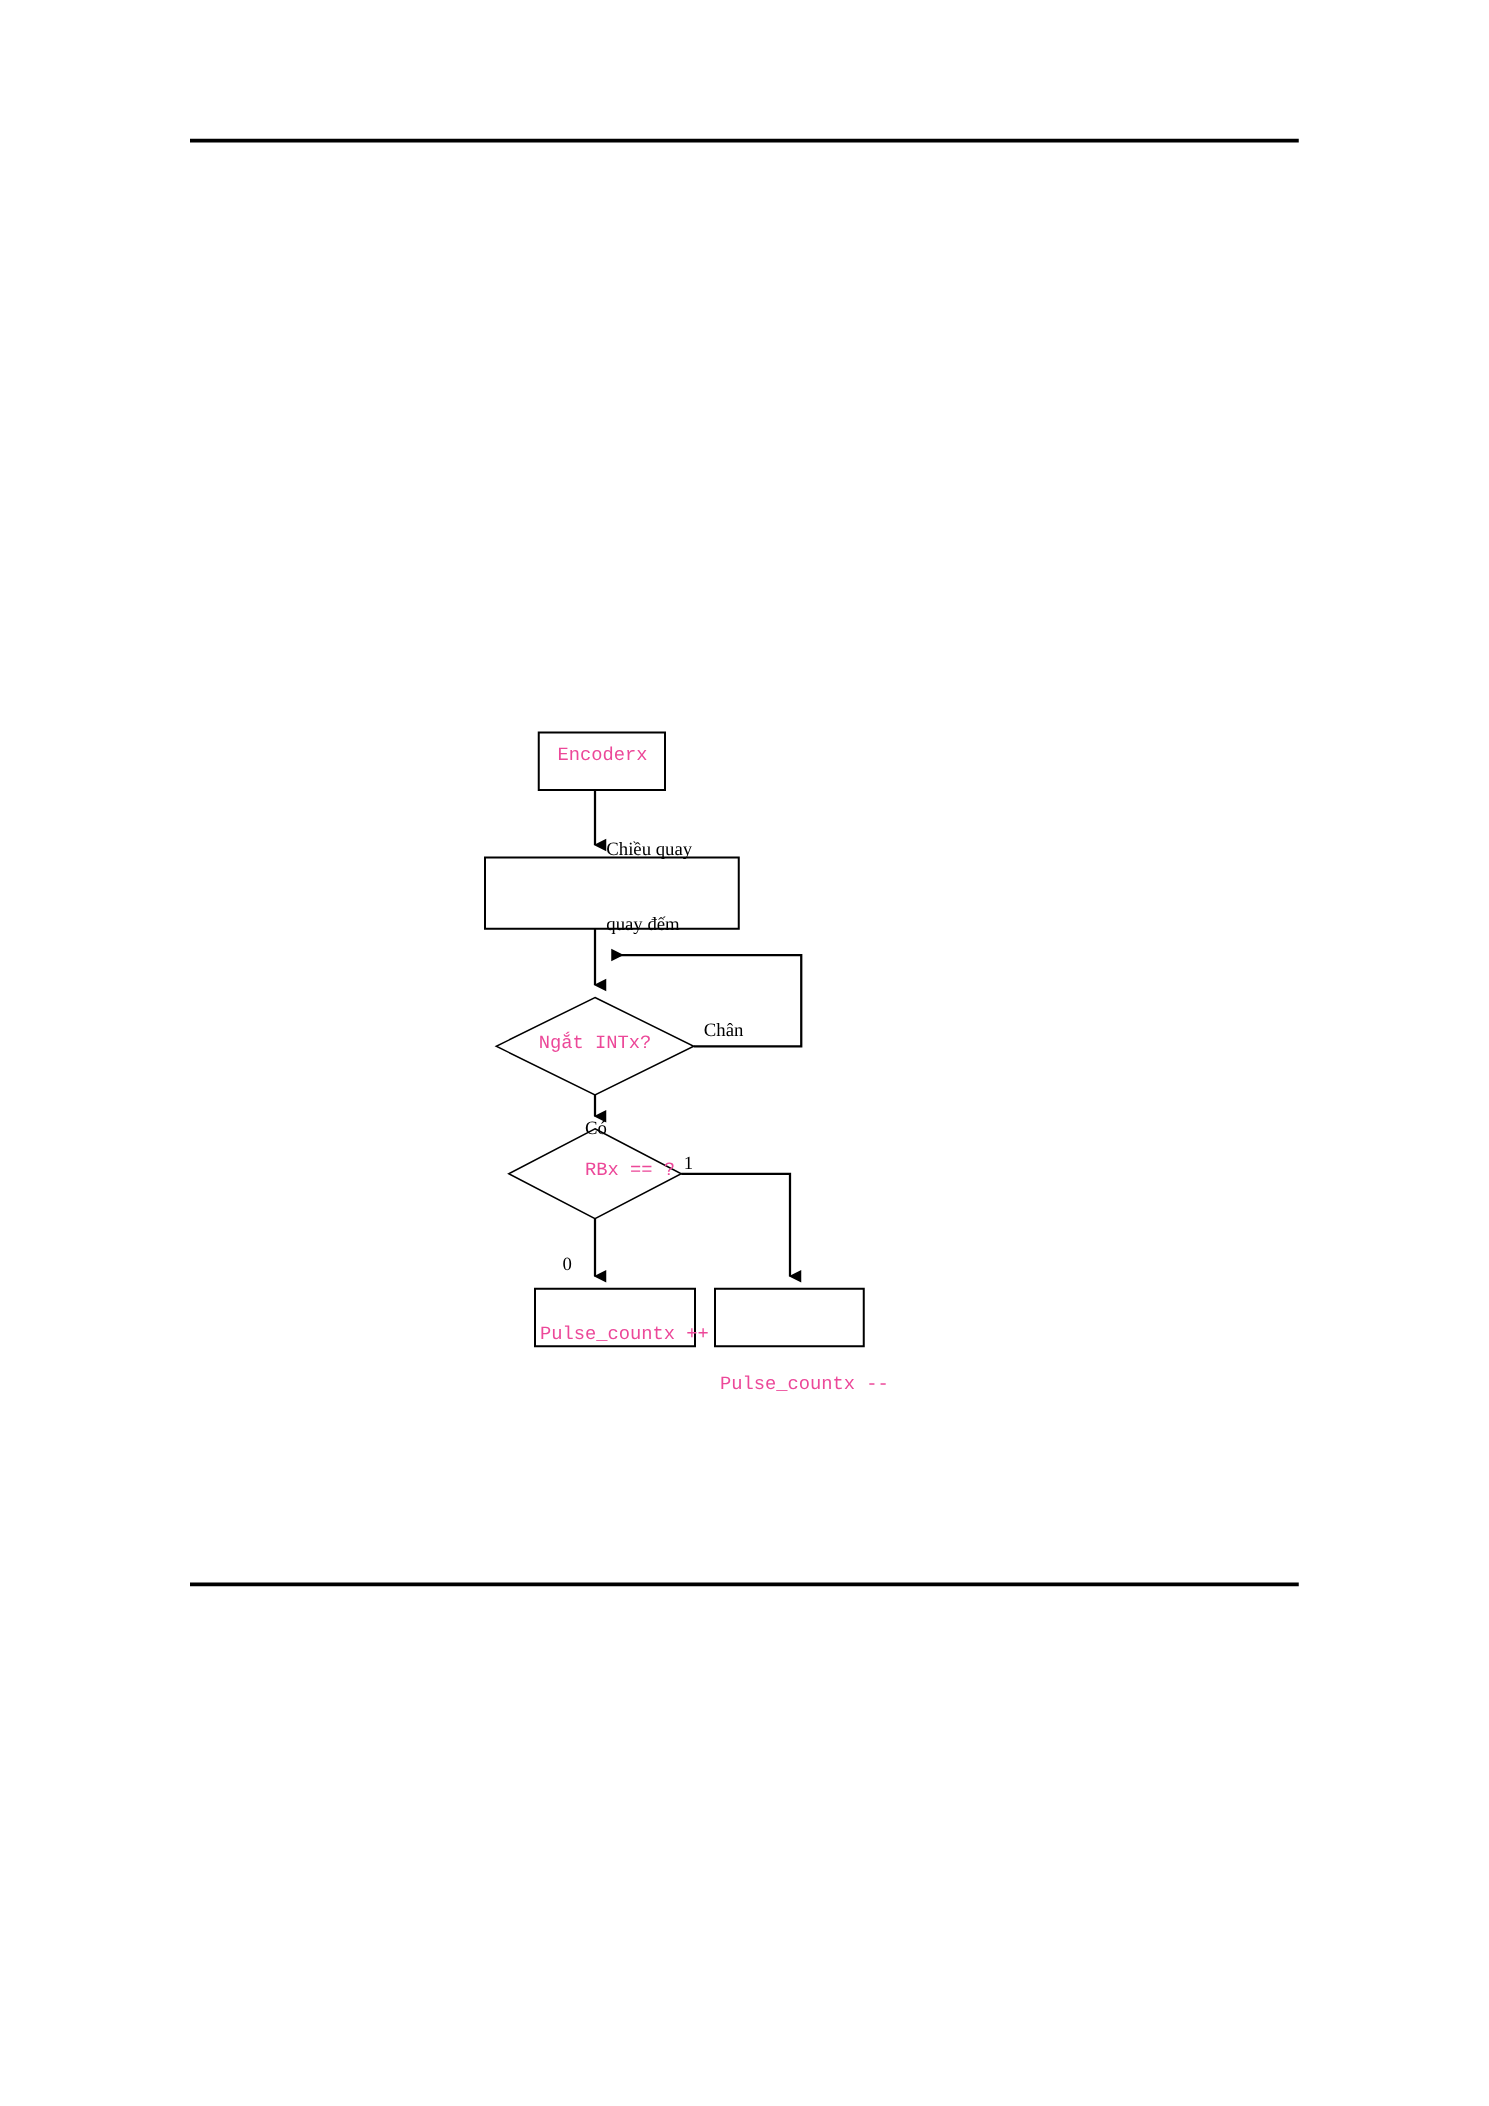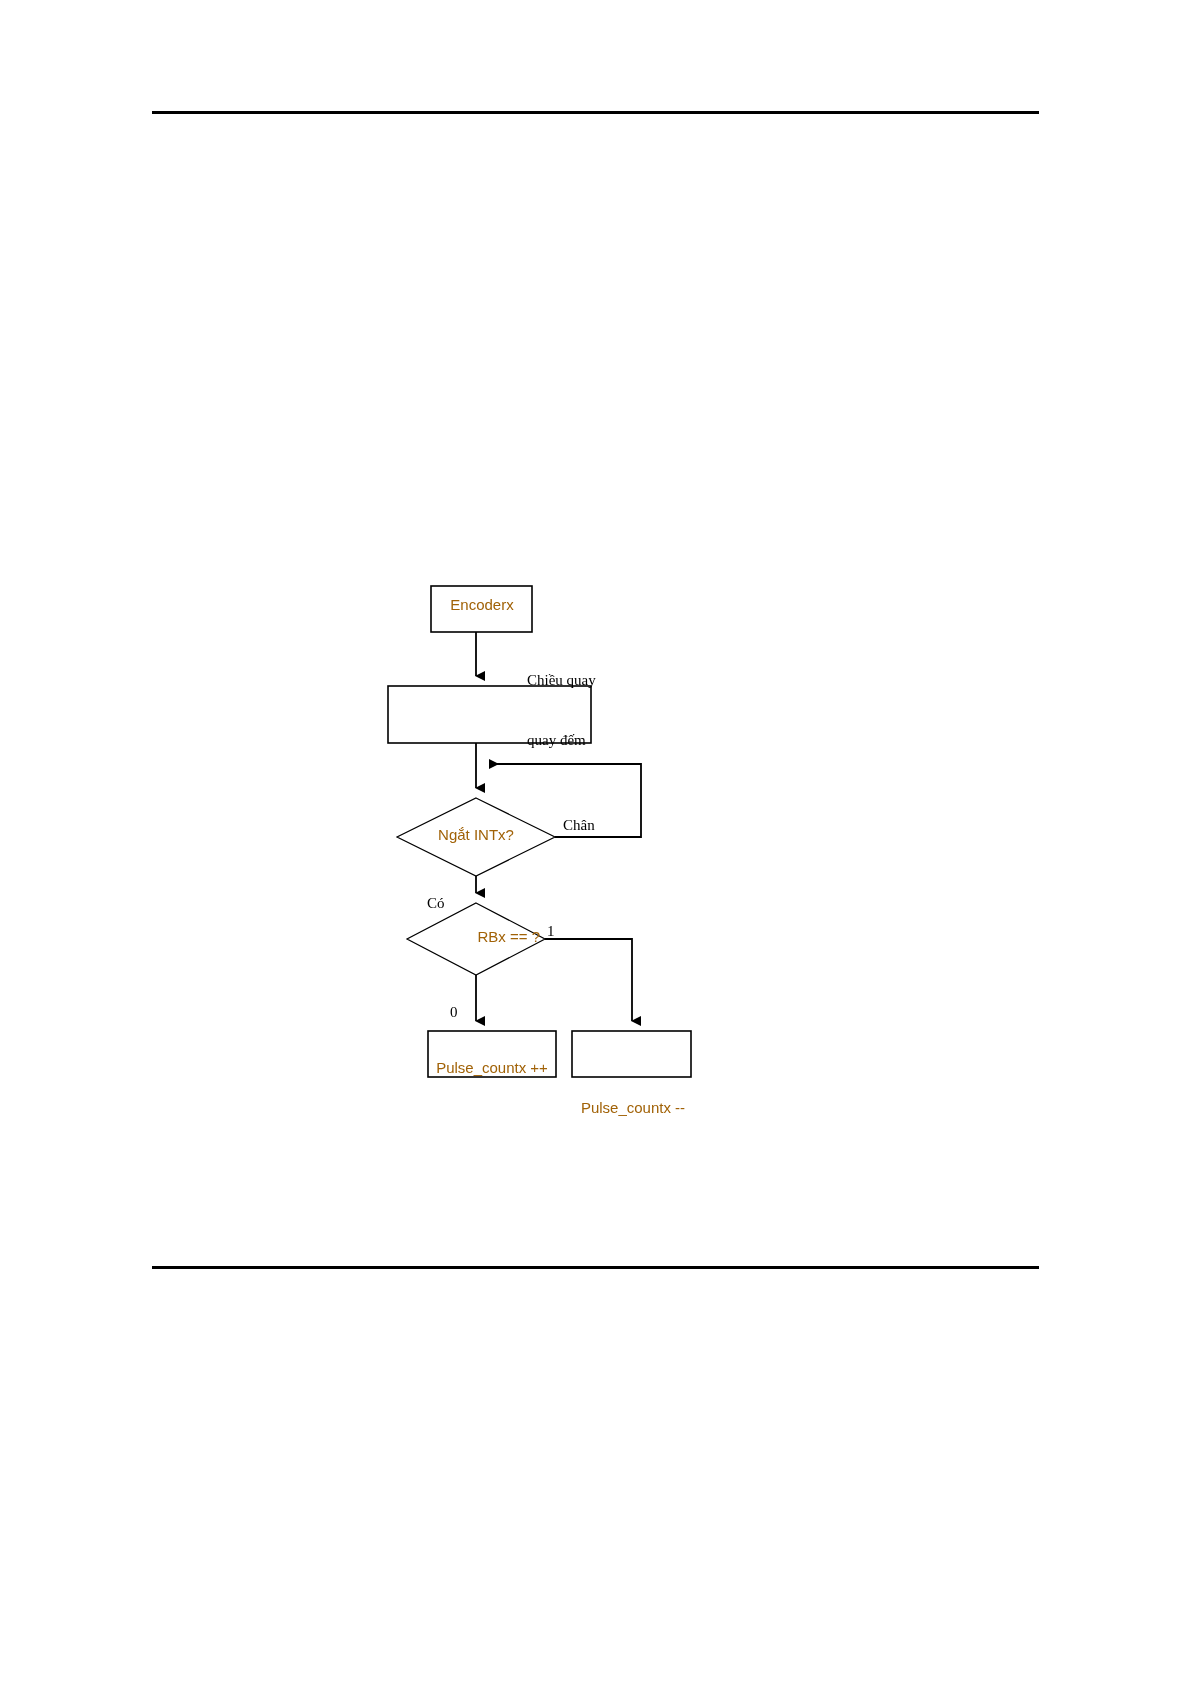--- a/index.html
+++ b/index.html
@@ -46,22 +46,22 @@
     left: 0;
     top: 0;
     width: 1191px;
     height: 1685px;
   }
 
   
   .node-label {
     position: absolute;
     text-align: center;
-    font-family: Liberation Sans, sans-serif;
-    color: #a16207;
+    font-family: Liberation Mono, monospace;
+    color: #ec4899;
     line-height: 1.22;
     white-space: pre;
     pointer-events: none;
   }
 
   .n-start   { left: 432px; top: 596px;  width: 100px; font-size: 15px; }
   .n-pins    { left: 389px; top: 694px;  width: 200px; font-size: 15px; text-align: center; }
   .n-d1      { left: 406px; top: 826px;  width: 140px; font-size: 15px; }
   .n-d2      { left: 412px; top: 928px;  width: 128px; font-size: 15px; text-align: right; }
   .n-inc     { left: 432px; top: 1059px; width: 120px; font-size: 15px; }
@@ -70,23 +70,23 @@
   
   .edge-label {
     position: absolute;
     font-family: "Liberation Serif", "DejaVu Serif", serif;
     font-size: 15px;
     color: #000000;
     white-space: pre;
     line-height: 1.35;
     pointer-events: none;
   }
-  .e-rot   { left: 485px; top: 629px; margin-left: 42px; }
+  .e-rot   { left: 485px; top: 629px; }
   .e-no    { left: 563px; top: 815px; }
-  .e-yes   { left: 427px; top: 893px; text-align: right; }
+  .e-yes   { left: 468px; top: 893px; text-align: right; }
   .e-one   { left: 547px; top: 921px; }
   .e-zero  { left: 450px; top: 1002px; }
 </style>
 </head>
 <body>
 
 <div class="page">
 
   <div class="rule top"></div>
   <div class="rule bottom"></div>

